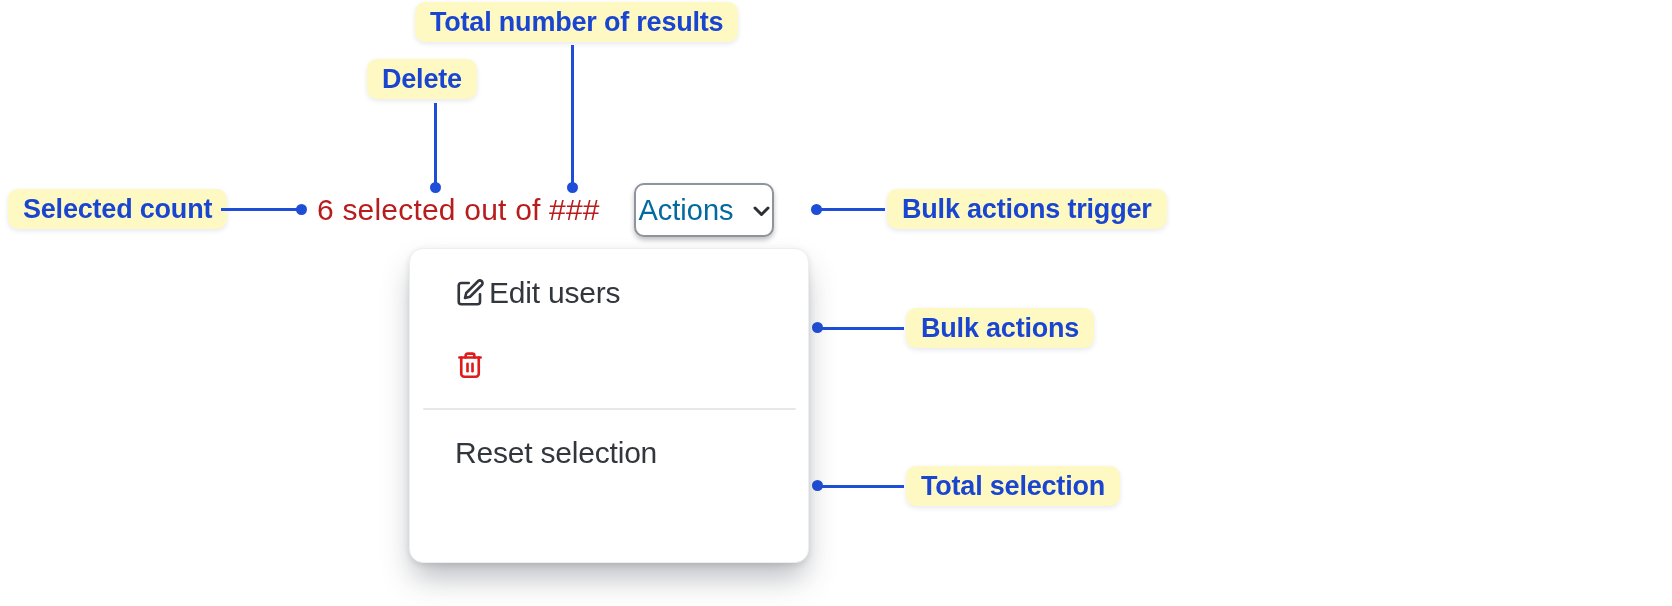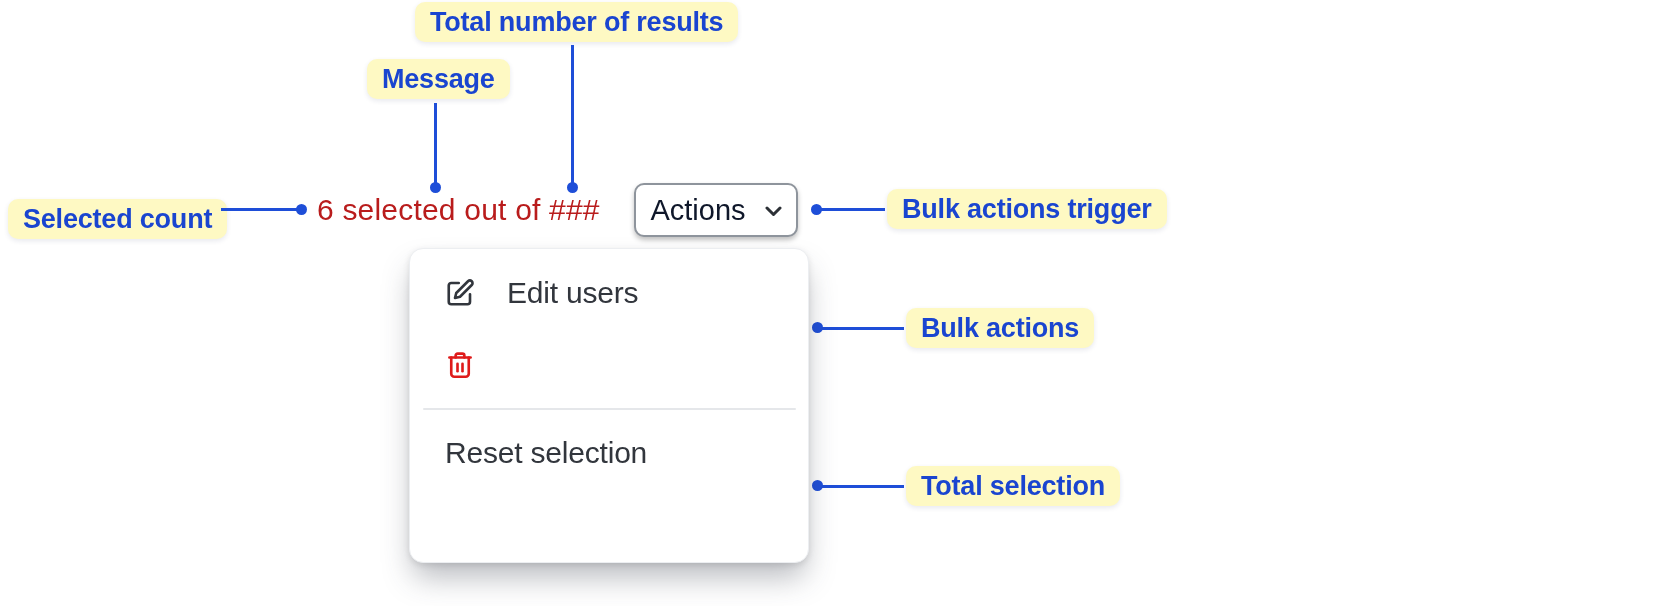--- a/index.html
+++ b/index.html
@@ -18,50 +18,50 @@
   
   .line{position:absolute;background:#1e4ed8;}
   .dot{position:absolute;width:11px;height:11px;border-radius:50%;background:#1e4ed8;}
   
   .msg{
     position:absolute;left:317px;top:193px;font-size:30px;color:#b91c1c;
     letter-spacing:0.2px;white-space:nowrap;
   }
   
   .btn{
-    position:absolute;left:634px;top:183px;width:164px;height:54px;
+    position:absolute;left:634px;top:183px;width:140px;height:54px;
     box-sizing:border-box;background:#ffffff;border:2px solid #8e949c;border-radius:10px;
     display:flex;align-items:center;justify-content:center;gap:19px;
-    font-size:29px;font-weight:500;color:#0f172a;cursor:pointer;
+    font-size:29px;font-weight:500;color:#0369a1;cursor:pointer;
     box-shadow:0 3px 5px rgba(0,0,0,0.25);
   }
   .btn .chev{display:flex;align-items:center;margin-top:3px;}
   
   .menu{
     position:absolute;left:409px;top:248px;width:400px;height:315px;
     box-sizing:border-box;background:#ffffff;border:1px solid #eceef1;border-radius:14px;
     padding:8px 0;
     box-shadow:0 2px 6px rgba(0,0,0,0.10),0 18px 30px -4px rgba(55,60,75,0.35);
   }
   .menu-item{
-    height:72px;display:flex;align-items:center;gap:32px;padding:0 35px;
+    height:72px;display:flex;align-items:center;gap:4px;padding:0 45px;
     font-size:30px;color:#32363d;letter-spacing:-0.2px;cursor:pointer;white-space:nowrap;
   }
   .menu-item.destructive{color:#df1b1b;}
   .menu-item .mi-icon{display:flex;align-items:center;flex:0 0 auto;}
   .divider{height:2px;background:#e5e7ea;margin:7px 12px 7px 13px;border-radius:1px;}
 </style>
 </head>
 <body>
 
 <div id="canvas">
 
   <div class="pill" style="left:415px;top:2px;">Total number of results</div>
-  <div class="pill" style="left:367px;top:59px;">Message</div>
-  <div class="pill" style="left:8px;top:199px;">Selected count</div>
+  <div class="pill" style="left:367px;top:59px;">Delete</div>
+  <div class="pill" style="left:8px;top:189px;">Selected count</div>
   <div class="pill" style="left:887px;top:189px;text-align:right;">Bulk actions trigger</div>
   <div class="pill" style="left:906px;top:308px;">Bulk actions</div>
   <div class="pill" style="left:906px;top:466px;">Total selection</div>
 
   <div class="line" style="left:571px;top:45px;width:3px;height:138px;"></div>
   <div class="line" style="left:434px;top:103px;width:3px;height:80px;"></div>
   <div class="line" style="left:221px;top:208px;width:76px;height:3px;"></div>
   <div class="line" style="left:821px;top:208px;width:64px;height:3px;"></div>
   <div class="line" style="left:822px;top:327px;width:82px;height:3px;"></div>
   <div class="line" style="left:822px;top:485px;width:82px;height:3px;"></div>

